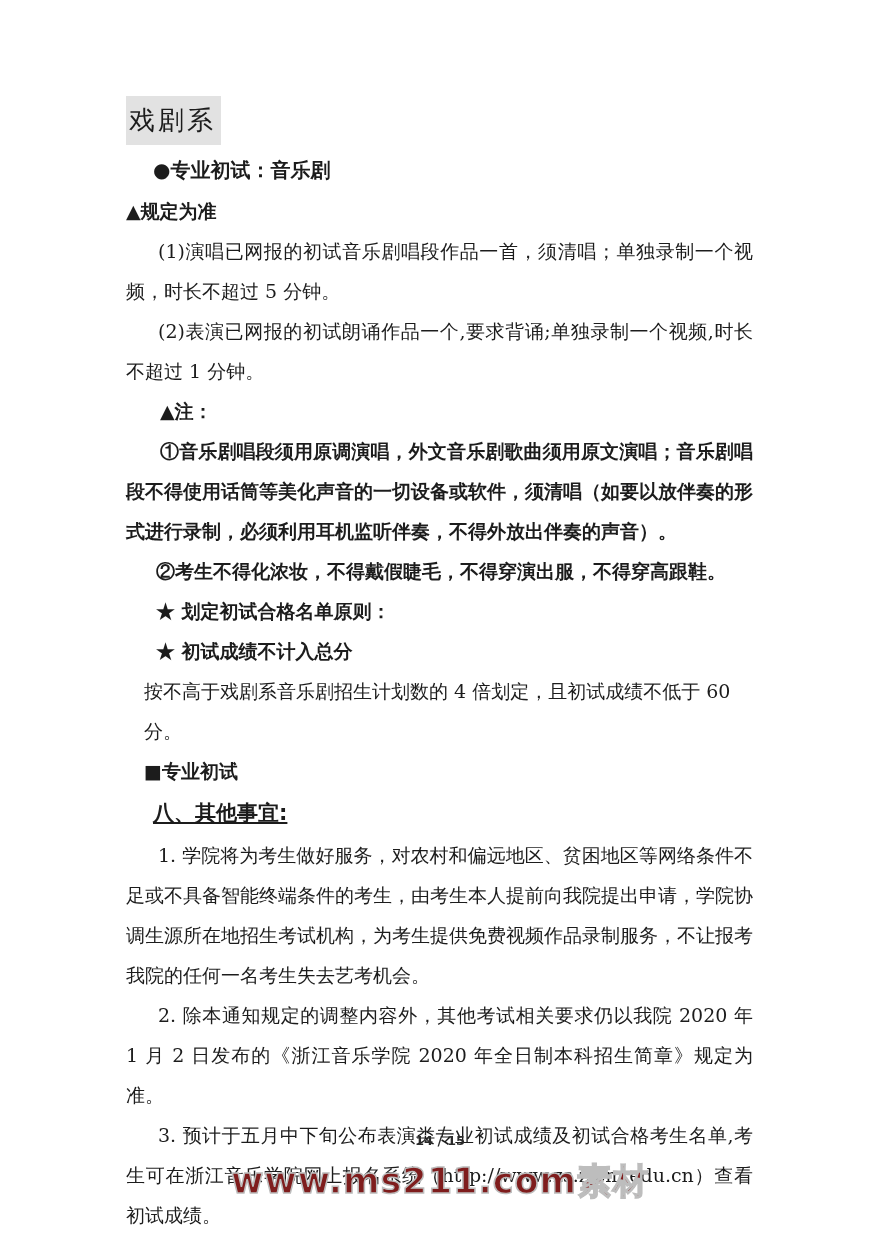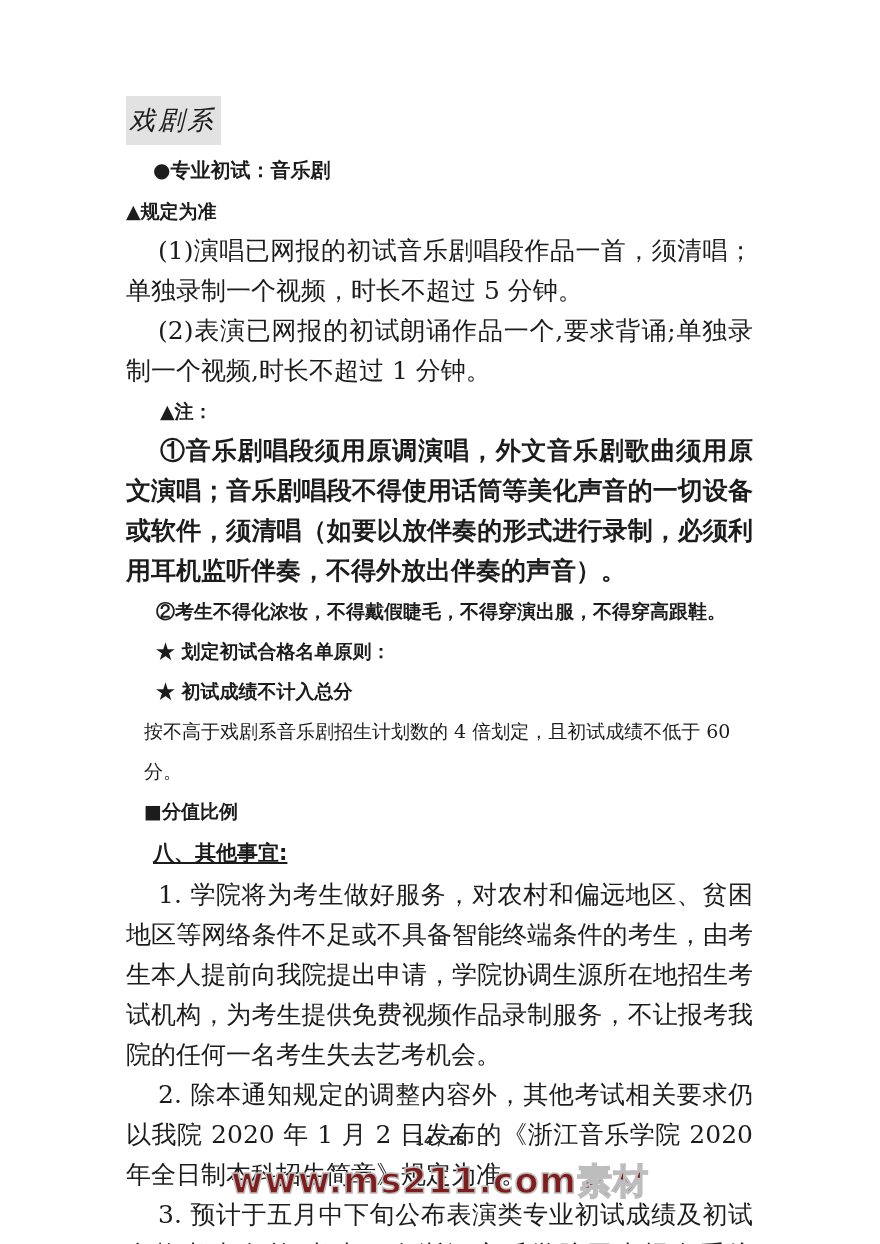--- a/index.html
+++ b/index.html
@@ -19,29 +19,28 @@
   }
   
   .title-row { line-height: 46px; margin-bottom: 2px; }
   .doc-title {
     display: inline-block;
     font-size: 26px;
     letter-spacing: 3px;
     background: #e2e2e2;
     padding: 1px 5px 2px 3px;
     font-weight: 400;
-    font-style: italic;
   }
   
   .line { font-size: 19px; line-height: 40px; }
   .bold { font-weight: bold; }
   .ind-18 { padding-left: 18px; }
   .ind-30 { padding-left: 30px; }
   .para {
-    font-size: 25px; line-height: 40px;
+    font-size: 19px; line-height: 40px;
     text-align: justify;
     text-indent: 32px;
   }
   .h-direction { font-size: 20px; line-height: 42px; font-weight: bold; padding-left: 27px; }
   .h-section   { font-size: 19px; line-height: 40px; font-weight: bold; }
   .h-other {
     font-size: 21px; line-height: 44px; font-weight: bold;
     font-family: "DejaVu Sans", "Liberation Sans", sans-serif;
     padding-left: 27px;
     text-decoration: underline;
@@ -94,21 +93,21 @@
   <p class="para bold" style="text-indent:34px">①音乐剧唱段须用原调演唱，外文音乐剧歌曲须用原文演唱；音乐剧唱段不得使用话筒等美化声音的一切设备或软件，须清唱（如要以放伴奏的形式进行录制，必须利用耳机监听伴奏，不得外放出伴奏的声音）。</p>
 
   <p class="line bold ind-30">②考生不得化浓妆，不得戴假睫毛，不得穿演出服，不得穿高跟鞋。</p>
 
   <p class="line bold ind-30">★ 划定初试合格名单原则：</p>
 
   <p class="line bold ind-30">★ 初试成绩不计入总分</p>
 
   <p class="line ind-18">按不高于戏剧系音乐剧招生计划数的 4 倍划定，且初试成绩不低于 60 分。</p>
 
-  <p class="line bold ind-18">■分值比例</p>
+  <p class="line bold ind-18">■专业初试</p>
 
 
   <p class="h-other">八、其他事宜:</p>
 
   <p class="para">1. 学院将为考生做好服务，对农村和偏远地区、贫困地区等网络条件不足或不具备智能终端条件的考生，由考生本人提前向我院提出申请，学院协调生源所在地招生考试机构，为考生提供免费视频作品录制服务，不让报考我院的任何一名考生失去艺考机会。</p>
 
   <p class="para">2. 除本通知规定的调整内容外，其他考试相关要求仍以我院 2020 年 1 月 2 日发布的《浙江音乐学院 2020 年全日制本科招生简章》规定为准。</p>
 
   <p class="para">3. 预计于五月中下旬公布表演类专业初试成绩及初试合格考生名单,考生可在浙江音乐学院网上报名系统（http://www.zs.zjcm.edu.cn）查看初试成绩。</p>
 

